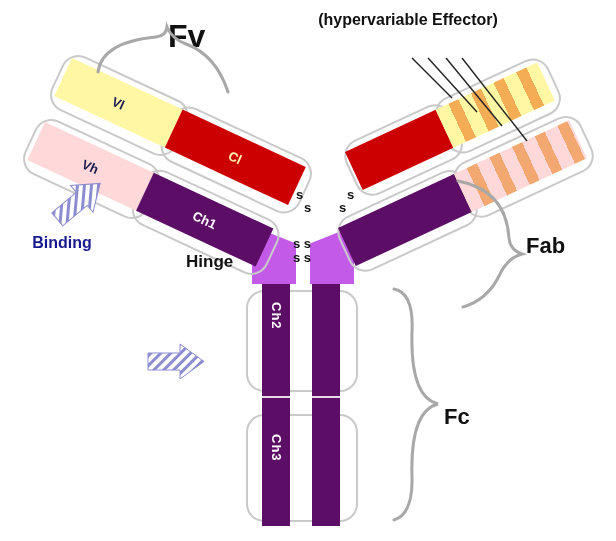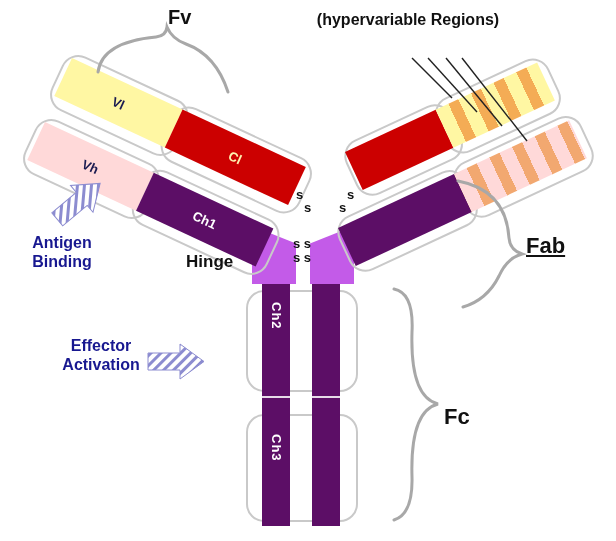--- a/index.html
+++ b/index.html
@@ -82,34 +82,29 @@
     <div class="seg bg-vh-cdr" style="left:128px;width:127px;"></div>
   </div>
 
   <div class="ss" style="left:296px;top:188px;">s</div>
   <div class="ss" style="left:304px;top:201px;">s</div>
   <div class="ss" style="left:347px;top:188px;">s</div>
   <div class="ss" style="left:339px;top:201px;">s</div>
   <div class="ss" style="left:289px;top:237px;width:26px;text-align:center;">s s</div>
   <div class="ss" style="left:289px;top:251px;width:26px;text-align:center;">s s</div>
 
-  <div class="txt" style="left:168px;top:6px;font-size:20px;text-align:right;">Fv</div>
+  <div class="txt" style="left:168px;top:18px;font-size:32px;text-align:right;">Fv</div>
   <div class="txt" style="left:292px;top:10px;width:232px;text-align:center;font-size:16px;line-height:20px;">
-    <div>(hypervariable Regions)</div>
+    <div>(hypervariable Effector)</div>
   </div>
   <div class="txt navy" style="left:12px;top:233px;width:100px;text-align:center;font-size:16px;line-height:19px;">
-    <div>Antigen</div>
     <div>Binding</div>
   </div>
   <div class="txt" style="left:186px;top:252px;font-size:17px;">Hinge</div>
-  <div class="txt navy" style="left:46px;top:336px;width:110px;text-align:center;font-size:16px;line-height:19px;">
-    <div>Effector</div>
-    <div>Activation</div>
-  </div>
-  <div class="txt" style="left:526px;top:233px;font-size:22px;text-decoration:underline;">Fab</div>
+  <div class="txt" style="left:526px;top:233px;font-size:22px;">Fab</div>
   <div class="txt" style="left:444px;top:404px;font-size:22px;">Fc</div>
 
   <svg class="overlay" width="616" height="541" viewBox="0 0 616 541">
     <defs>
       <pattern id="hatch" width="7" height="7" patternUnits="userSpaceOnUse" patternTransform="rotate(45)">
         <rect width="7" height="7" fill="#ffffff"></rect>
         <rect width="3" height="7" style="fill:var(--arrow-hatch,#8C8CD0)"></rect>
       </pattern>
     </defs>
 

